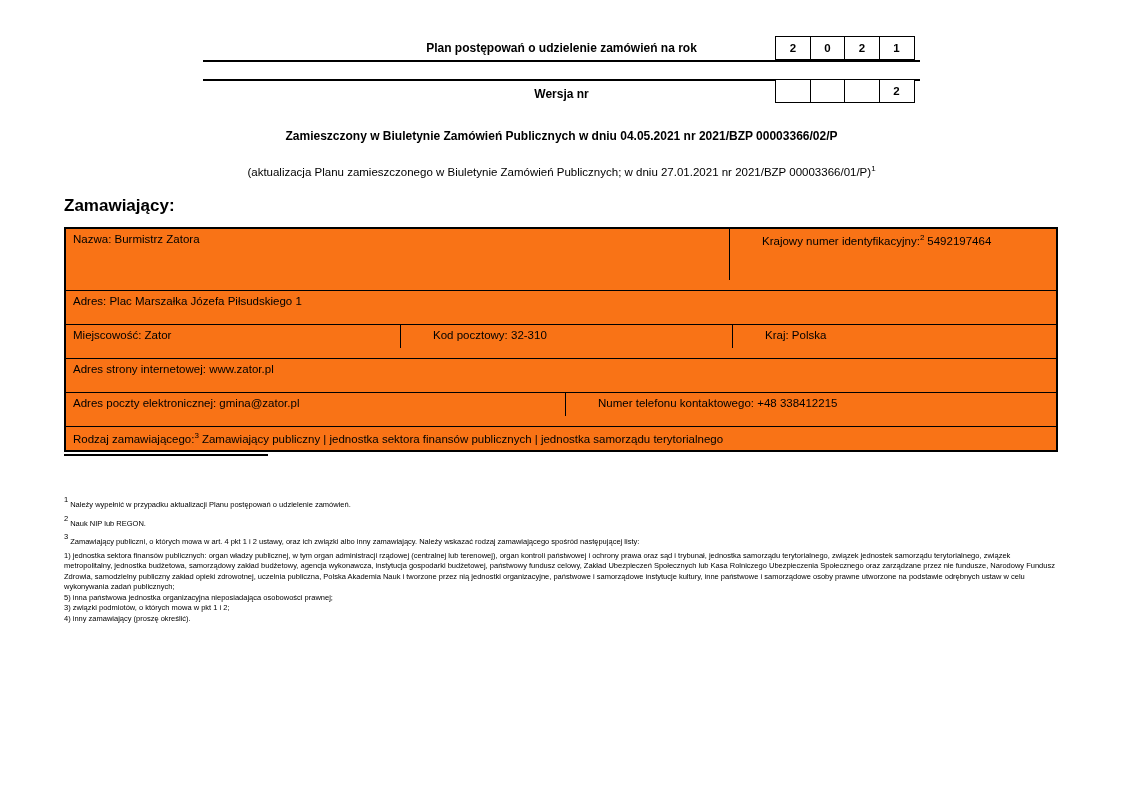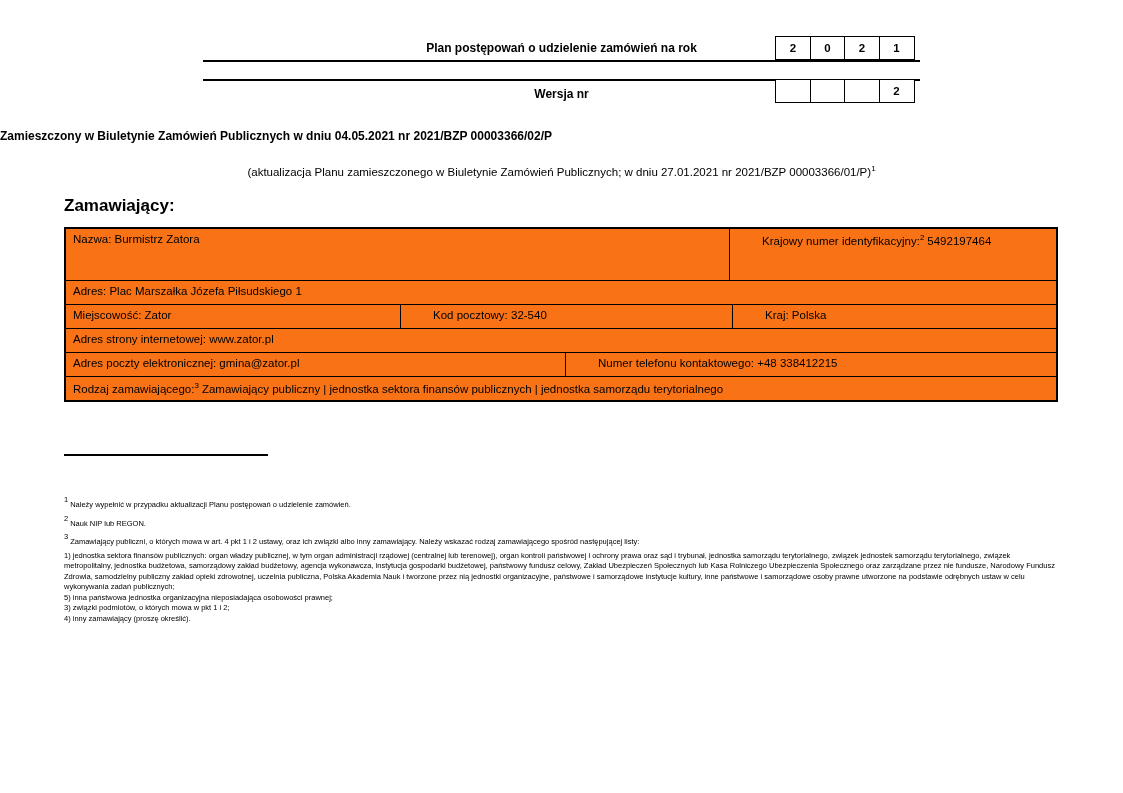--- a/index.html
+++ b/index.html
@@ -13,28 +13,28 @@
   .hdr-rule2 .hdr-title{line-height:26px;}
   
   .boxgroup{display:flex;}
   .yeargroup{left:775px;top:36px;}
   .versiongroup{left:775px;top:79px;}
   .box{box-sizing:border-box;width:36px;height:24px;border:1.5px solid #000;background:#fff;
        display:flex;align-items:center;justify-content:center;
        font-weight:bold;font-size:11.5px;}
   .box + .box{margin-left:-1.5px;}
   
-  .pub-line{left:0;top:129px;width:1123px;font-weight:bold;font-size:12px;}
+  .pub-line{left:0;top:129px;width:1123px;text-align:center;font-weight:bold;font-size:12px;}
   .upd-line{left:0;top:164px;width:1123px;text-align:center;font-size:11.5px;}
   .upd-line sup{font-size:8px;}
   .section-label{left:64px;top:196px;font-weight:bold;font-size:17px;}
   
   .authority-table{left:64px;top:227px;width:994px;border:2px solid #000;box-sizing:border-box;background:#f97316;}
   .trow{display:flex;box-sizing:border-box;}
-  .trow + .trow{border-top:1.5px solid #000;}
+  .trow + .trow{border-top:1.5px solid #000;margin-top:10px;}
   .tcell{box-sizing:border-box;padding:4px 7px 0 7px;font-size:11.5px;overflow:hidden;white-space:nowrap;}
   .tcell + .tcell{border-left:1.5px solid #000;padding-left:32px;}
   .tcell sup{font-size:8px;}
   .r1{height:51px;}
   .r2,.r4,.r6{height:24px;}
   .r3,.r5{height:24px;}
   .c-name{width:663px;}
   .c-natid{flex:1;}
   .c-city{width:334px;}
   .c-zip{width:332px;}
@@ -82,21 +82,21 @@
 <div class="abs authority-table">
   <div class="trow r1">
     <div class="tcell c-name">Nazwa: Burmistrz Zatora</div>
     <div class="tcell c-natid"><span>Krajowy numer identyfikacyjny:</span><sup>2</sup><span class="val">5492197464</span></div>
   </div>
   <div class="trow r2">
     <div class="tcell c-full">Adres: Plac Marszałka Józefa Piłsudskiego 1</div>
   </div>
   <div class="trow r3">
     <div class="tcell c-city">Miejscowość: Zator</div>
-    <div class="tcell c-zip">Kod pocztowy: 32-540</div>
+    <div class="tcell c-zip">Kod pocztowy: 32-310</div>
     <div class="tcell c-country">Kraj: Polska</div>
   </div>
   <div class="trow r4">
     <div class="tcell c-full">Adres strony internetowej: www.zator.pl</div>
   </div>
   <div class="trow r5">
     <div class="tcell c-email">Adres poczty elektronicznej: gmina@zator.pl</div>
     <div class="tcell c-phone">Numer telefonu kontaktowego: +48 338412215</div>
   </div>
   <div class="trow r6">

